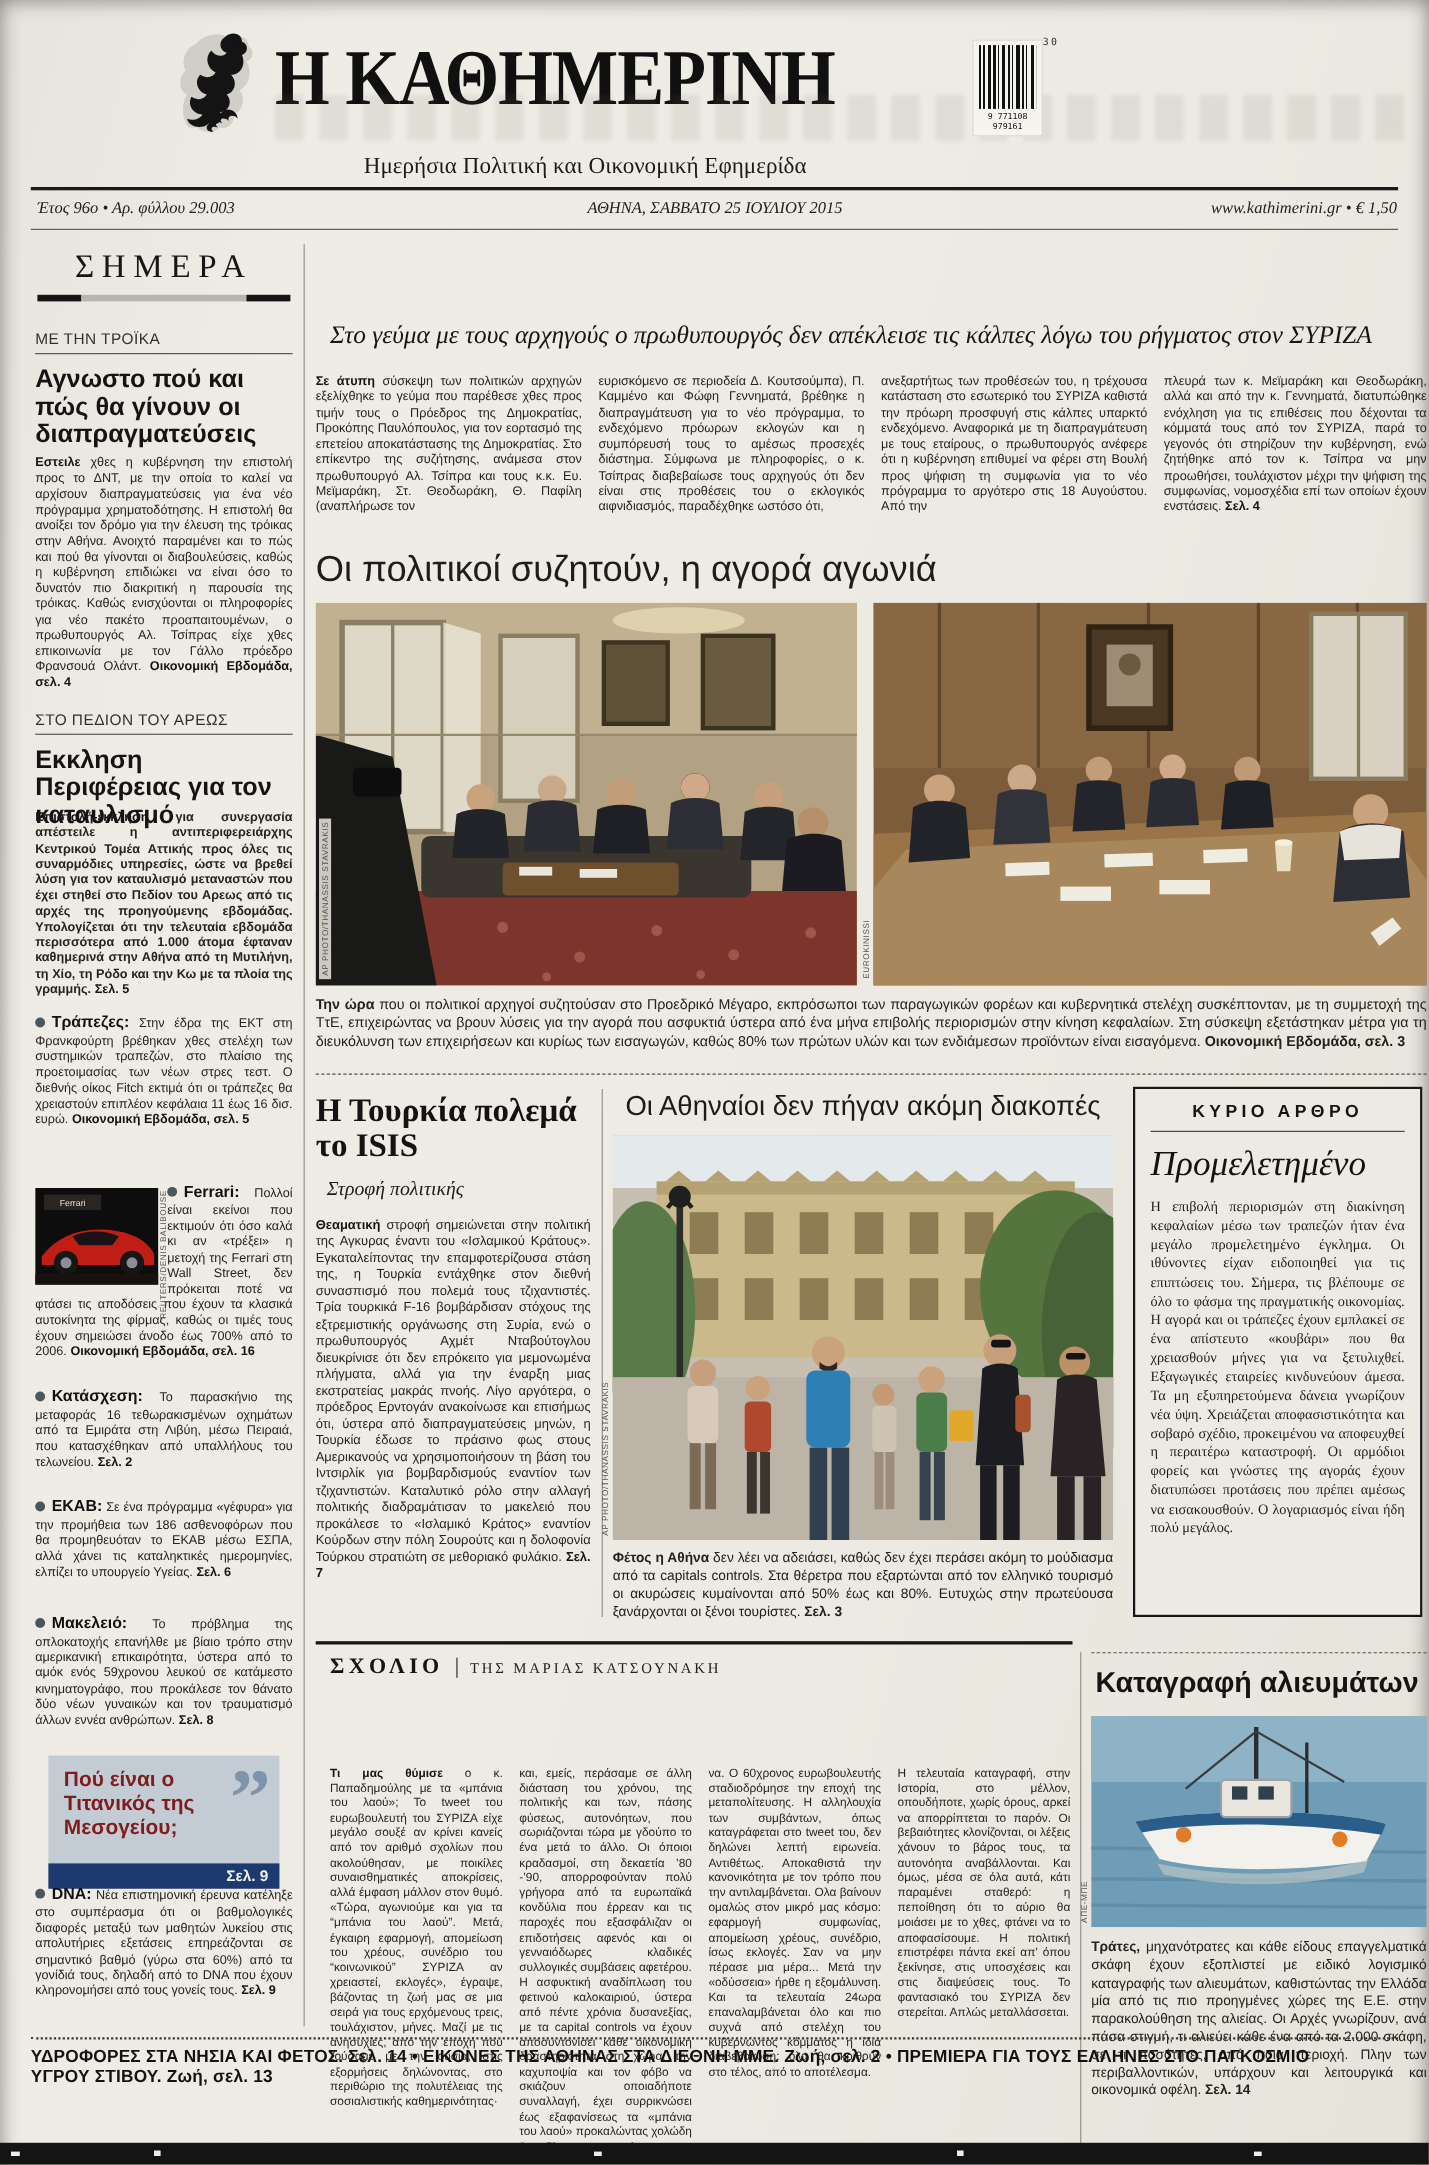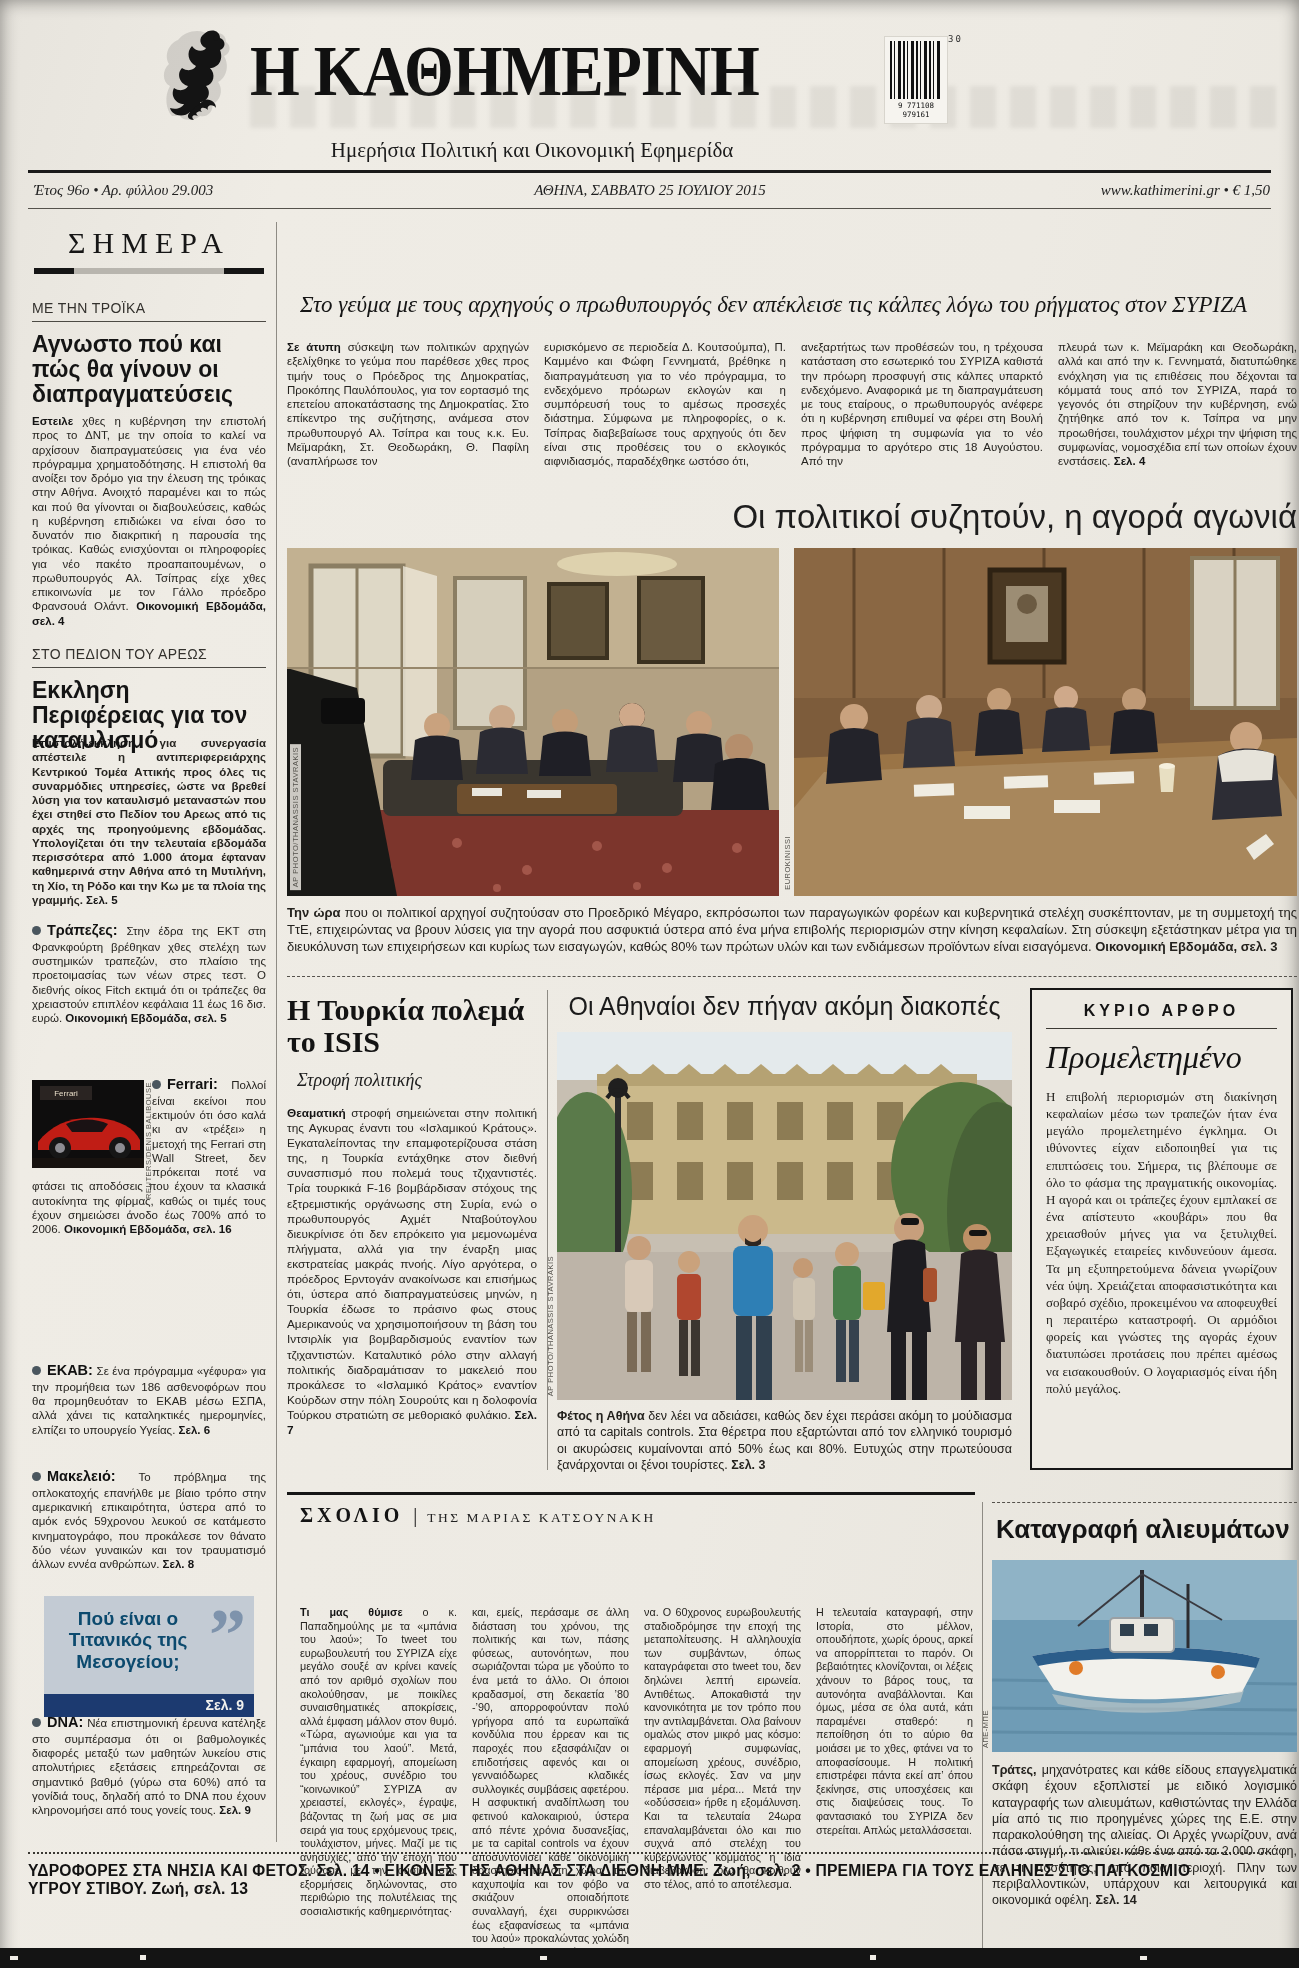--- a/index.html
+++ b/index.html
@@ -96,53 +96,56 @@
           <circle cx="88" cy="68" r="5" fill="#8d8d93"></circle>
         <rect x="0" y="78" width="112" height="10" fill="#17120f"></rect>
       </svg>
       <div class="vcredit abs" style="right:-9px;top:2px;">REUTERS/DENIS BALIBOUSE</div>
     </div>
     <p class="body-txt jtext" style="margin:0;">
       <span class="bullet-dot"></span><span class="bullet-term">Ferrari:</span> <span>Πολλοί είναι εκείνοι που εκτιμούν ότι όσο καλά κι αν «τρέξει» η μετοχή της Ferrari στη Wall Street, δεν πρόκειται ποτέ να φτάσει τις αποδόσεις που έχουν τα κλασικά αυτοκίνητα της φίρμας, καθώς οι τιμές τους έχουν σημειώσει άνοδο έως 700% από το 2006.</span> <b>Οικονομική Εβδομάδα, σελ. 16</b>
     </p>
   </div>
 
+  <p class="abs body-txt jtext" style="left:32px;top:1262px;width:234px;margin:0;">
+    <span class="bullet-dot"></span><span class="bullet-term">Κατάσχεση:</span> <span>Το παρασκήνιο της μεταφοράς 16 τεθωρακισμένων οχημάτων από τα Εμιράτα στη Λιβύη, μέσω Πειραιά, που κατασχέθηκαν από υπαλλήλους του τελωνείου.</span> <b>Σελ. 2</b>
+  </p>
 
   <p class="abs body-txt jtext" style="left:32px;top:1362px;width:234px;margin:0;">
     <span class="bullet-dot"></span><span class="bullet-term">ΕΚΑΒ:</span> <span>Σε ένα πρόγραμμα «γέφυρα» για την προμήθεια των 186 ασθενοφόρων που θα προμηθευόταν το ΕΚΑΒ μέσω ΕΣΠΑ, αλλά χάνει τις καταληκτικές ημερομηνίες, ελπίζει το υπουργείο Υγείας.</span> <b>Σελ. 6</b>
   </p>
 
   <p class="abs body-txt jtext" style="left:32px;top:1468px;width:234px;margin:0;">
     <span class="bullet-dot"></span><span class="bullet-term">Μακελειό:</span> <span>Το πρόβλημα της οπλοκατοχής επανήλθε με βίαιο τρόπο στην αμερικανική επικαιρότητα, ύστερα από το αμόκ ενός 59χρονου λευκού σε κατάμεστο κινηματογράφο, που προκάλεσε τον θάνατο δύο νέων γυναικών και τον τραυματισμό άλλων εννέα ανθρώπων.</span> <b>Σελ. 8</b>
   </p>
 
   <div class="abs" style="left:44px;top:1596px;width:210px;background:#c3cbd4;">
     <div style="position:relative;padding:12px 12px 8px 14px;min-height:78px;">
-      <div style="font-weight:bold;font-size:19px;line-height:1.12;color:#0c4a6e;width:140px;text-align:center;">Πού είναι ο Τιτανικός της Μεσογείου;</div>
+      <div style="font-weight:bold;font-size:19px;line-height:1.12;color:#7f1d1d;width:140px;">Πού είναι ο Τιτανικός της Μεσογείου;</div>
       <div class="abs serif" style="right:8px;top:2px;font-size:74px;line-height:1;color:#7e93ac;font-weight:bold;">”</div>
     </div>
     <div style="background:#1c3a70;color:#f2f2ee;font-weight:bold;font-size:14px;text-align:right;padding:3px 10px 4px;">Σελ. 9</div>
   </div>
 
   <p class="abs body-txt jtext" style="left:32px;top:1714px;width:234px;margin:0;">
     <span class="bullet-dot"></span><span class="bullet-term">DNA:</span> <span>Νέα επιστημονική έρευνα κατέληξε στο συμπέρασμα ότι οι βαθμολογικές διαφορές μεταξύ των μαθητών λυκείου στις απολυτήριες εξετάσεις επηρεάζονται σε σημαντικό βαθμό (γύρω στα 60%) από τα γονίδιά τους, δηλαδή από το DNA που έχουν κληρονομήσει από τους γονείς τους.</span> <b>Σελ. 9</b>
   </p>
 
   <div class="abs serif" style="left:300px;top:292px;width:1000px;font-size:23px;font-style:italic;color:#161616;">Στο γεύμα με τους αρχηγούς ο πρωθυπουργός δεν απέκλεισε τις κάλπες λόγω του ρήγματος στον ΣΥΡΙΖΑ</div>
 
   <p class="abs body-txt jtext" style="left:287px;top:340px;width:242px;height:152px;overflow:hidden;margin:0;">
     <b>Σε άτυπη</b> <span>σύσκεψη των πολιτικών αρχηγών εξελίχθηκε το γεύμα που παρέθεσε χθες προς τιμήν τους ο Πρόεδρος της Δημοκρατίας, Προκόπης Παυλόπουλος, για τον εορτασμό της επετείου αποκατάστασης της Δημοκρατίας. Στο επίκεντρο της συζήτησης, ανάμεσα στον πρωθυπουργό Αλ. Τσίπρα και τους κ.κ. Ευ. Μεϊμαράκη, Στ. Θεοδωράκη, Θ. Παφίλη (αναπλήρωσε τον</span>
   </p>
   <p class="abs body-txt jtext" style="left:544px;top:340px;width:242px;height:152px;overflow:hidden;margin:0;">ευρισκόμενο σε περιοδεία Δ. Κουτσούμπα), Π. Καμμένο και Φώφη Γεννηματά, βρέθηκε η διαπραγμάτευση για το νέο πρόγραμμα, το ενδεχόμενο πρόωρων εκλογών και η συμπόρευσή τους το αμέσως προσεχές διάστημα. Σύμφωνα με πληροφορίες, ο κ. Τσίπρας διαβεβαίωσε τους αρχηγούς ότι δεν είναι στις προθέσεις του ο εκλογικός αιφνιδιασμός, παραδέχθηκε ωστόσο ότι,</p>
   <p class="abs body-txt jtext" style="left:801px;top:340px;width:242px;height:152px;overflow:hidden;margin:0;">ανεξαρτήτως των προθέσεών του, η τρέχουσα κατάσταση στο εσωτερικό του ΣΥΡΙΖΑ καθιστά την πρόωρη προσφυγή στις κάλπες υπαρκτό ενδεχόμενο. Αναφορικά με τη διαπραγμάτευση με τους εταίρους, ο πρωθυπουργός ανέφερε ότι η κυβέρνηση επιθυμεί να φέρει στη Βουλή προς ψήφιση τη συμφωνία για το νέο πρόγραμμα το αργότερο στις 18 Αυγούστου. Από την</p>
   <p class="abs body-txt jtext" style="left:1058px;top:340px;width:239px;height:152px;overflow:hidden;margin:0;">
     <span>πλευρά των κ. Μεϊμαράκη και Θεοδωράκη, αλλά και από την κ. Γεννηματά, διατυπώθηκε ενόχληση για τις επιθέσεις που δέχονται τα κόμματά τους από τον ΣΥΡΙΖΑ, παρά το γεγονός ότι στηρίζουν την κυβέρνηση, ενώ ζητήθηκε από τον κ. Τσίπρα να μην προωθήσει, τουλάχιστον μέχρι την ψήφιση της συμφωνίας, νομοσχέδια επί των οποίων έχουν ενστάσεις.</span> <b>Σελ. 4</b>
   </p>
 
-  <div class="abs" style="left:287px;top:498px;width:1010px;text-align:right;font-size:33px;color:#1d1d1d;">Οι πολιτικοί συζητούν, η αγορά αγωνιά</div>
+  <div class="abs" style="left:287px;top:498px;width:1010px;text-align:left;font-size:33px;color:#1d1d1d;">Οι πολιτικοί συζητούν, η αγορά αγωνιά</div>
 
   <div class="abs" style="left:287px;top:548px;width:492px;height:348px;">
     <svg width="492" height="348" viewBox="0 0 492 348" preserveAspectRatio="none">
       <rect width="492" height="348" fill="#b3a183"></rect>
       <rect width="492" height="120" fill="#c2b191"></rect>
       <rect x="24" y="18" width="92" height="190" fill="#ded8c6"></rect>
       <rect x="24" y="18" width="92" height="190" fill="none" stroke="#8b7e63" stroke-width="5"></rect>
       <line x1="70" y1="18" x2="70" y2="208" stroke="#8b7e63" stroke-width="3"></line>
       <path d="M116 18 L150 28 L150 210 L116 208 Z" fill="#eee8da" opacity=".8"></path>
       <rect x="168" y="30" width="70" height="150" fill="#d6cfbc"></rect>

